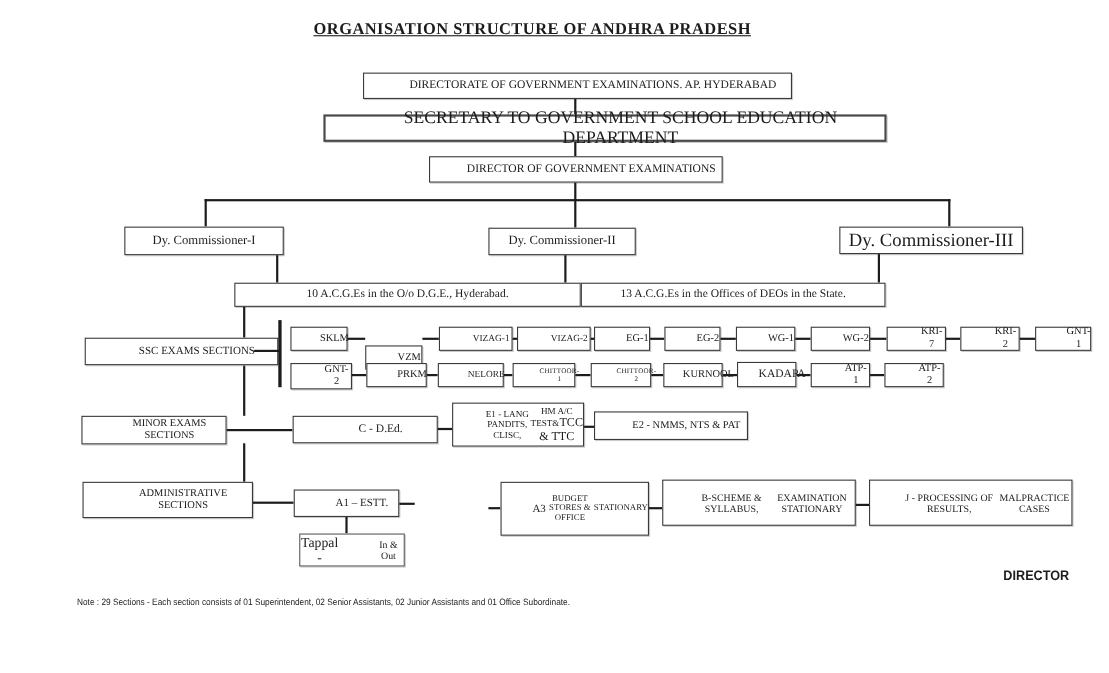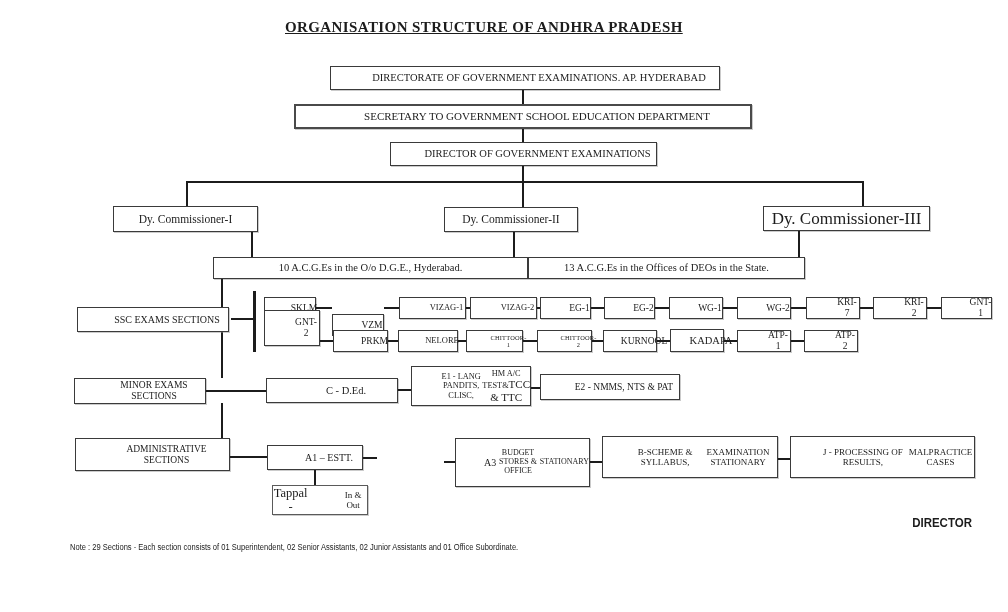--- a/index.html
+++ b/index.html
@@ -23,21 +23,21 @@
 </head>
 <body>
 
 <div class="canvas">
 
   <div class="title">ORGANISATION STRUCTURE OF ANDHRA PRADESH</div>
 
   <div class="box bold" style="left:330px;top:66px;width:390px;height:24px;font-size:10.5px">DIRECTORATE OF GOVERNMENT EXAMINATIONS. AP. HYDERABAD</div>
   <div class="ln" style="left:522px;top:90px;width:2px;height:14px"></div>
 
-  <div class="box bold" style="left:294px;top:104px;width:458px;height:25px;font-size:11px;border-width:2px;border-color:#4a4a4a">SECRETARY TO GOVERNMENT SCHOOL EDUCATION DEPARTMENT</div>
+  <div class="box bold" style="left:294px;top:104px;width:512px;height:25px;font-size:16px;border-width:2px;border-color:#4a4a4a">SECRETARY TO GOVERNMENT SCHOOL EDUCATION DEPARTMENT</div>
   <div class="ln" style="left:522px;top:129px;width:2px;height:13px"></div>
 
   <div class="box bold" style="left:390px;top:142px;width:267px;height:24px;font-size:10.5px">DIRECTOR OF GOVERNMENT EXAMINATIONS</div>
 
   <div class="ln" style="left:522px;top:166px;width:2px;height:16px"></div>
   <div class="ln" style="left:186px;top:181px;width:678px;height:2px"></div>
   <div class="ln" style="left:186px;top:181px;width:2px;height:25px"></div>
   <div class="ln" style="left:522px;top:181px;width:2px;height:26px"></div>
   <div class="ln" style="left:862px;top:181px;width:2px;height:25px"></div>
 
@@ -49,21 +49,21 @@
   <div class="ln" style="left:513px;top:232px;width:2px;height:25px"></div>
   <div class="ln" style="left:798px;top:231px;width:2px;height:26px"></div>
 
   <div class="box" style="left:213px;top:257px;width:315px;height:22px;font-size:10.5px">10 A.C.G.Es in the O/o D.G.E., Hyderabad.</div>
   <div class="box" style="left:528px;top:257px;width:277px;height:22px;font-size:10.5px">13 A.C.G.Es  in the Offices of DEOs in the State.</div>
 
   <div class="ln" style="left:221px;top:279px;width:2px;height:28px"></div>
   <div class="ln" style="left:221px;top:332px;width:2px;height:46px"></div>
   <div class="ln" style="left:221px;top:403px;width:2px;height:35px"></div>
 
-  <div class="box bold" style="left:77px;top:307px;width:152px;height:25px;font-size:10px">SSC EXAMS SECTIONS</div>
+  <div class="box bold" style="left:77px;top:307px;width:176px;height:25px;font-size:10px">SSC EXAMS SECTIONS</div>
   <div class="ln" style="left:231px;top:318px;width:23px;height:2px"></div>
   <div class="ln" style="left:253px;top:291px;width:3px;height:61px"></div>
 
   <div class="box bold" style="left:264px;top:297px;width:52px;height:22px;font-size:9.5px">SKLM</div>
   <div class="ln" style="left:316px;top:307px;width:16px;height:2px"></div>
   <div class="box bold" style="left:332px;top:314px;width:52px;height:22px;font-size:9.5px">VZM</div>
   <div class="ln" style="left:384px;top:307px;width:15px;height:2px"></div>
   <div class="box bold" style="left:399px;top:297px;width:67px;height:22px;font-size:8.5px">VIZAG-1</div>
   <div class="ln" style="left:466px;top:307px;width:4px;height:2px"></div>
   <div class="box bold" style="left:470px;top:297px;width:67px;height:22px;font-size:8.5px">VIZAG-2</div>
@@ -75,21 +75,21 @@
   <div class="box bold" style="left:669px;top:297px;width:54px;height:22px;font-size:9.5px">WG-1</div>
   <div class="ln" style="left:723px;top:307px;width:14px;height:2px"></div>
   <div class="box bold" style="left:737px;top:297px;width:54px;height:22px;font-size:9.5px">WG-2</div>
   <div class="ln" style="left:791px;top:307px;width:15px;height:2px"></div>
   <div class="box bold" style="left:806px;top:297px;width:54px;height:22px;font-size:9.5px">KRI-7</div>
   <div class="ln" style="left:860px;top:307px;width:13px;height:2px"></div>
   <div class="box bold" style="left:873px;top:297px;width:54px;height:22px;font-size:9.5px">KRI-2</div>
   <div class="ln" style="left:927px;top:307px;width:14px;height:2px"></div>
   <div class="box bold" style="left:941px;top:297px;width:51px;height:22px;font-size:9.5px">GNT-1</div>
 
-  <div class="box bold" style="left:264px;top:310px;width:56px;height:36px;font-size:9.5px">GNT-2</div>
+  <div class="box bold" style="left:264px;top:330px;width:56px;height:24px;font-size:9.5px">GNT-2</div>
   <div class="ln" style="left:320px;top:340px;width:13px;height:2px"></div>
   <div class="box bold" style="left:333px;top:330px;width:55px;height:22px;font-size:9.5px">PRKM</div>
   <div class="ln" style="left:388px;top:340px;width:10px;height:2px"></div>
   <div class="box bold" style="left:398px;top:330px;width:60px;height:22px;font-size:8.5px">NELORE</div>
   <div class="ln" style="left:458px;top:340px;width:8px;height:2px"></div>
   <div class="box bold sm2" style="left:466px;top:330px;width:57px;height:22px">CHITTOOR-1</div>
   <div class="ln" style="left:523px;top:340px;width:14px;height:2px"></div>
   <div class="box bold sm2" style="left:537px;top:330px;width:55px;height:22px">CHITTOOR-2</div>
   <div class="ln" style="left:592px;top:340px;width:11px;height:2px"></div>
   <div class="box bold" style="left:603px;top:330px;width:54px;height:22px;font-size:9.5px">KURNOOL</div>

